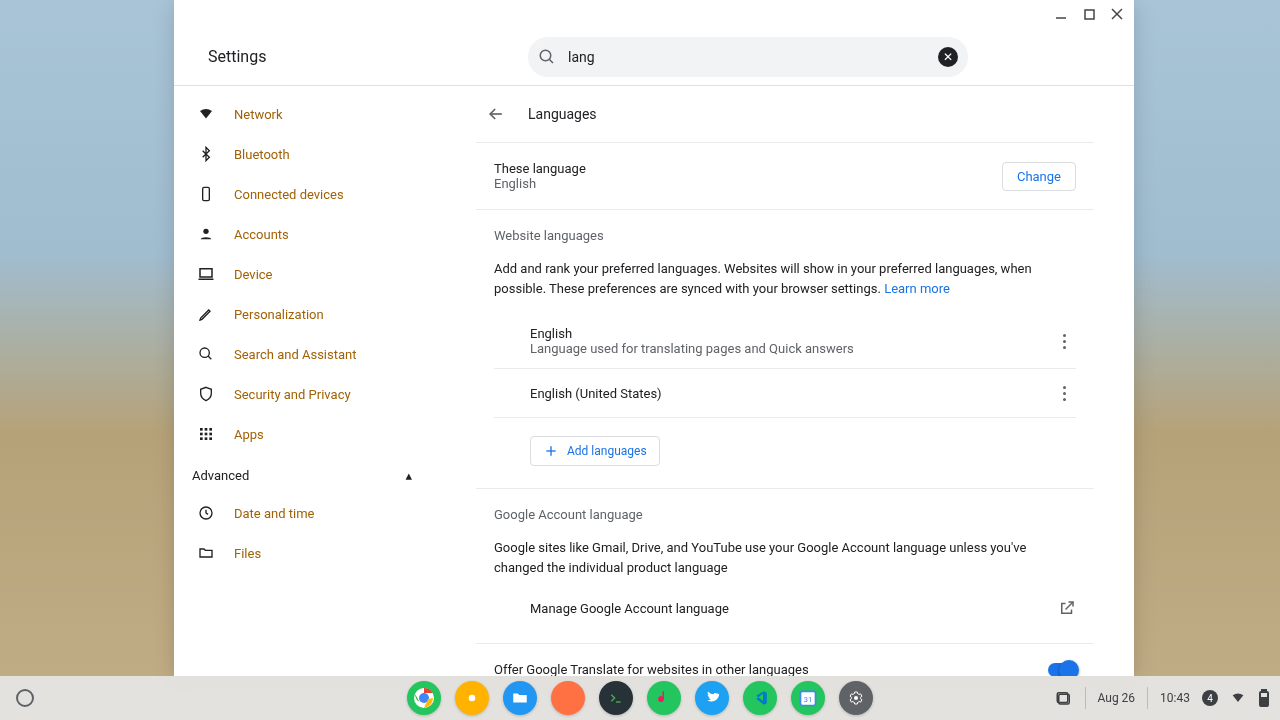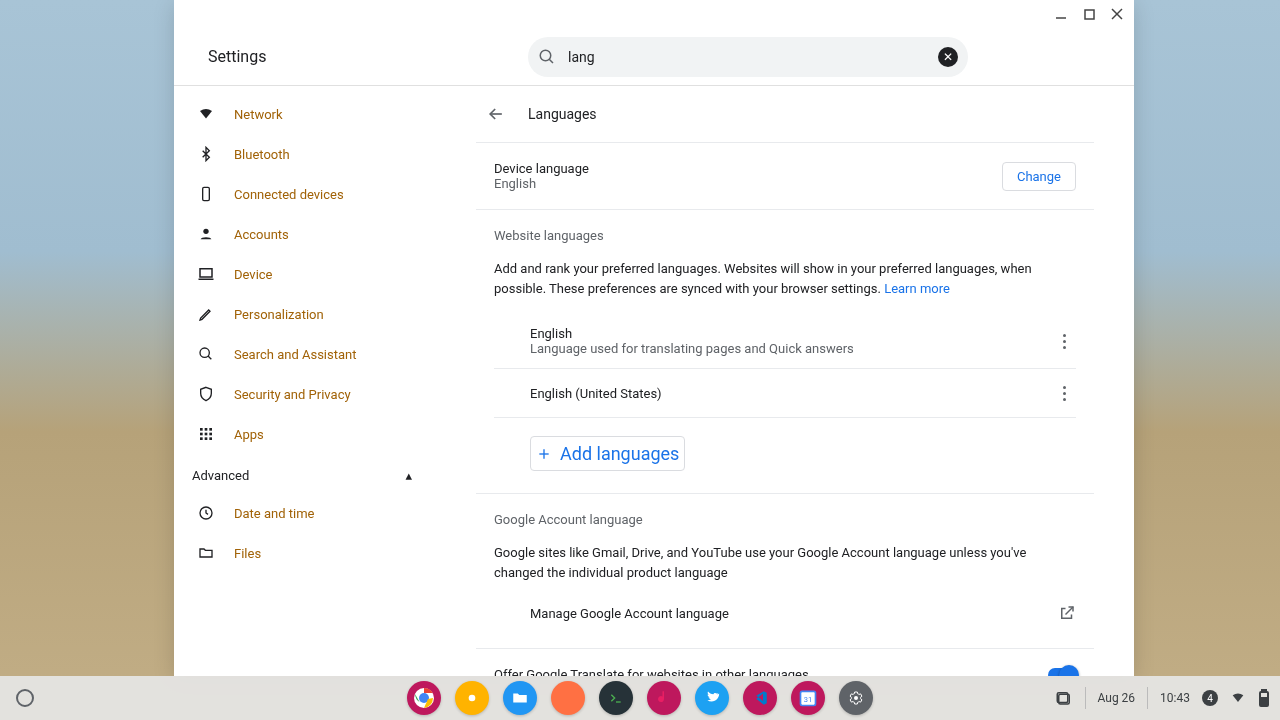--- a/index.html
+++ b/index.html
@@ -33,25 +33,25 @@
   .section:first-of-type{border-top:none;}
   .row-between{display:flex; justify-content:space-between; align-items:center;}
   .subtle{ color:#5f6368; font-size:13px;}
   .label{ color:#202124; font-size:13px;}
   .btn-outline{ border:1px solid #dadce0; background:#fff; color:#1a73e8; font-size:13px; padding:6px 14px; border-radius:4px; cursor:pointer;}
   .link{ color:#1a73e8; font-size:13px; cursor:pointer;}
   .lang-row{ display:flex; justify-content:space-between; align-items:center; padding:12px 0 12px 36px; border-top:1px solid #e8eaed;}
   .lang-row:first-child{border-top:none;}
   .kebab{ width:24px;height:24px; display:flex; flex-direction:column; align-items:center; justify-content:center; gap:3px; cursor:pointer;}
   .kebab span{ width:3px;height:3px;background:#5f6368;border-radius:50%;}
-  .add-lang-btn{ display:inline-flex; align-items:center; gap:8px; border:1px solid #dadce0; border-radius:4px; padding:6px 5px; color:#1a73e8; font-size:18px; cursor:pointer; margin-left:36px; margin-top:8px; margin-bottom:4px;}
+  .add-lang-btn{ display:inline-flex; align-items:center; gap:8px; border:1px solid #dadce0; border-radius:4px; padding:6px 12px; color:#1a73e8; font-size:12px; cursor:pointer; margin-left:36px; margin-top:8px; margin-bottom:4px;}
   .taskbar{ position:absolute; left:0; right:0; bottom:0; height:44px; background:rgba(230,230,230,.92); display:flex; align-items:center; justify-content:space-between; padding:0 10px;}
   .tb-center{ display:flex; gap:14px; align-items:center; position:absolute; left:50%; transform:translateX(-50%);}
   .tb-right{ display:flex; align-items:center; gap:12px; font-size:12px; color:#3c4043;}
-  .appicon{ width:34px;height:34px;border-radius:50%; display:flex;align-items:center;justify-content:center; background:#be185d; box-shadow:0 1px 3px rgba(0,0,0,.2);}
+  .appicon{ width:34px;height:34px;border-radius:50%; display:flex;align-items:center;justify-content:center; background:#22c55e; box-shadow:0 1px 3px rgba(0,0,0,.2);}
   .toggle{ width:28px;height:14px;background:#1a73e8;border-radius:7px;position:relative;display:inline-block;}
   .toggle::after{content:"";position:absolute;right:-3px;top:-3px;width:20px;height:20px;background:#1a73e8;border-radius:50%;box-shadow:0 1px 3px rgba(0,0,0,.4);}
   .shelf-launcher{ width:18px;height:18px;border:2px solid #5f6368;border-radius:50%;}
   .openext{ width:18px;height:18px; color:#5f6368;}
   .badge-circle{width:16px;height:16px;border-radius:50%;background:#3c4043;color:#fff;font-size:10px;display:inline-flex;align-items:center;justify-content:center;}
 </style>
 </head>
 <body>
 
 <div class="desktop-bg"></div>
@@ -205,21 +205,21 @@
               <svg width="20" height="20" viewBox="0 0 24 24" fill="none" stroke="#5f6368" stroke-width="2">
                 <path d="M19 12H5"></path>
                 <path d="M11 18l-6-6 6-6"></path>
               </svg>
             </div>
           <div class="label" style="font-size:14px;">Languages</div>
         </div>
 
         <div class="section row-between">
           <div>
-            <div class="label">Device language</div>
+            <div class="label">These language</div>
             <div class="subtle">English</div>
           </div>
           <button class="btn-outline">Change</button>
         </div>
 
         <div class="section">
           <div class="subtle" style="margin-bottom:16px;">Website languages</div>
           <div class="label" style="line-height:1.5;"><span>Add and rank your preferred languages. Websites will show in your preferred languages, when possible. These preferences are synced with your browser settings. </span><span class="link">Learn more</span></div>
 
           <div style="margin-top:16px;">

